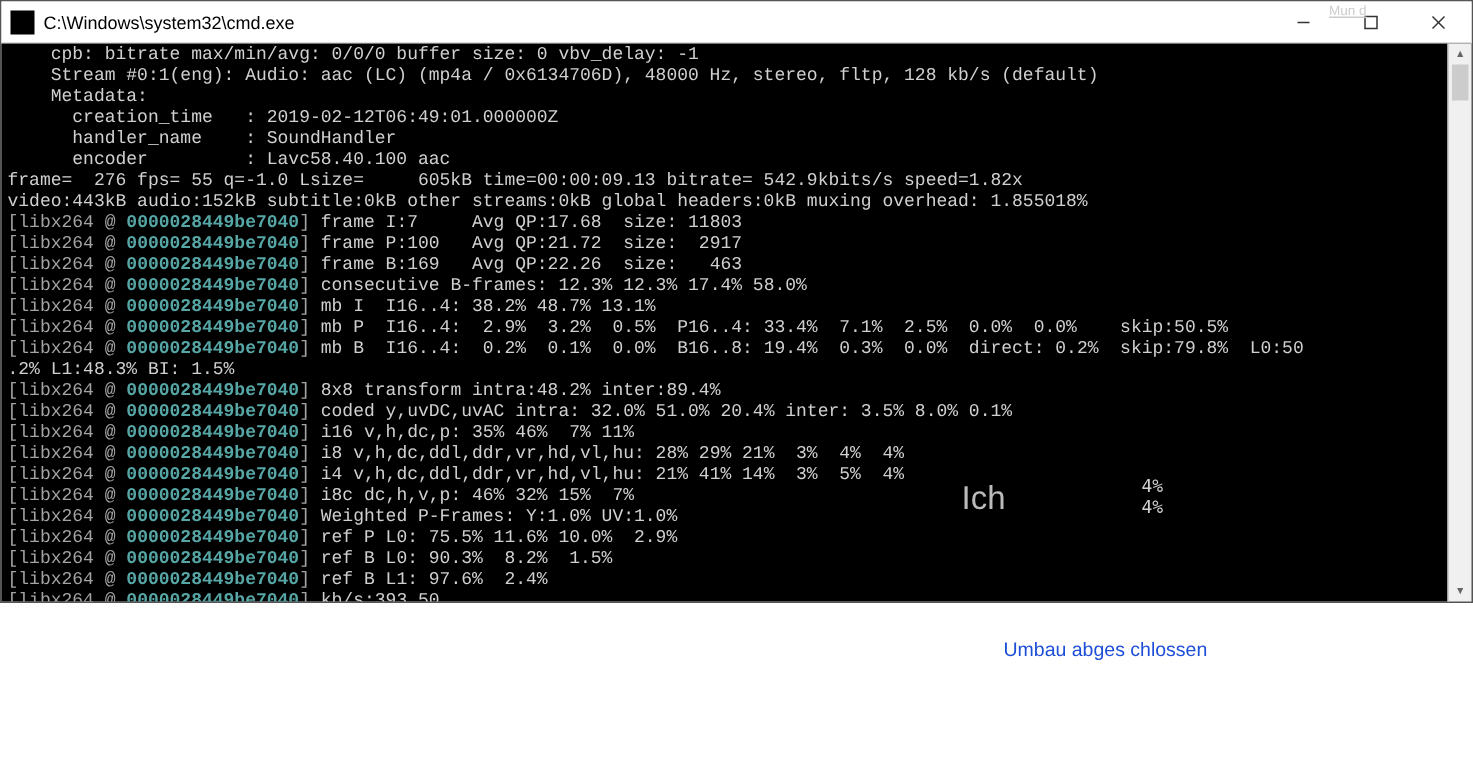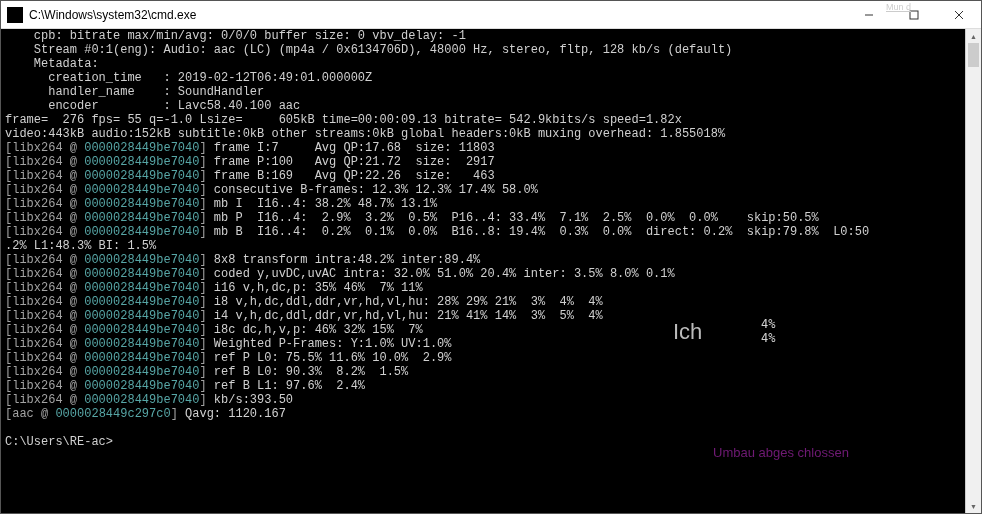--- a/index.html
+++ b/index.html
@@ -5,21 +5,21 @@
   * { margin: 0; padding: 0; box-sizing: border-box; }
   body {
     font-family: 'Segoe UI', Tahoma, sans-serif;
     background: #fff;
     width: 982px;
     height: 514px;
     overflow: hidden;
   }
   .window {
     width: 982px;
-    height: 514px;
+    height: 402px;
     border: 1px solid #555;
     display: flex;
     flex-direction: column;
     background: #fff;
   }
   .titlebar {
     height: 28px;
     background: #fff;
     display: flex;
     align-items: center;
@@ -98,46 +98,45 @@
     display: flex;
     align-items: center;
     justify-content: center;
     font-size: 7px;
     color: #666;
   }
   .scrollbar-btn.up { top: 0; }
   .scrollbar-btn.down { bottom: 0; }
   .c-white { color: #d0d0d0; }
   .c-green { color: #a3a3a3; }
-  .c-cyan  { color: #57a6a6; }
+  .c-cyan  { color: #57a6a6; font-weight: bold; }
   .annot-ich {
     position: absolute;
     color: #bbb;
     font-family: Arial, sans-serif;
     font-size: 22px;
-    left: 672px;
+    left: 640px;
     top: 318px;
     text-align: right;
   }
   .annot-4a {
     position: absolute;
     color: #d0d0d0;
     font-family: 'Consolas', monospace;
     font-size: 12px;
     left: 760px;
   }
   .annot-umbau {
     position: absolute;
-    color: #701a75;
+    color: #1d4ed8;
     font-family: Arial, sans-serif;
     font-size: 13px;
-    left: 712px;
+    left: 668px;
     top: 425px;
     line-height: 14px;
-    margin-top: 20px;
   }
   .relwrap { position: relative; }
 </style>
 </head>
 <body>
 
 <div class="window relwrap">
   <div class="titlebar">
     <span class="title-icon"></span>
     <span class="title-text">C:\Windows\system32\cmd.exe</span>

